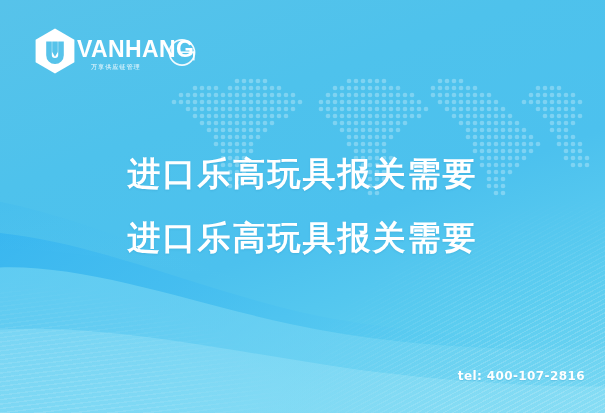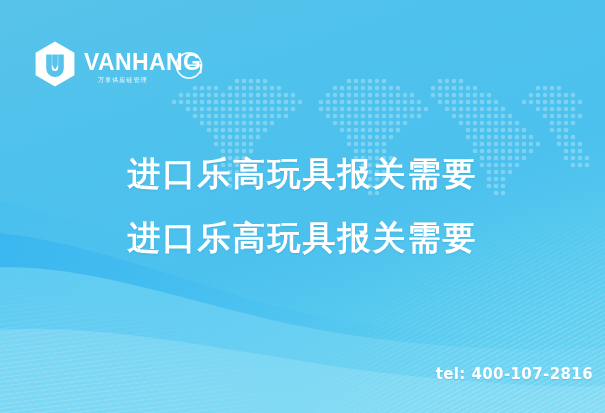--- a/index.html
+++ b/index.html
@@ -67,24 +67,23 @@
     -webkit-mask-image: radial-gradient(ellipse 110% 120% at 8% 100%, rgba(0,0,0,1) 0%, rgba(0,0,0,0.7) 45%, rgba(0,0,0,0) 80%);
     mask-image: radial-gradient(ellipse 110% 120% at 8% 100%, rgba(0,0,0,1) 0%, rgba(0,0,0,0.7) 45%, rgba(0,0,0,0) 80%);
   }
 
   #waves { position: absolute; inset: 0; }
 
   
   #logo {
     position: absolute;
     left: 33px;
-    top: 40px;
+    top: 27px;
     display: flex;
     align-items: center;
-    gap: 7px;
     justify-content: flex-end;
   }
   #logo-mark { display: block; }
   #logo-word {
     position: relative;
     display: block;
     margin-top: 2px;
   }
   .logo-sub {
     position: absolute;
@@ -113,24 +112,24 @@
     line-height: 64px;
     font-weight: bold;
     letter-spacing: 2px;
     font-family: "DejaVu Sans", "Liberation Sans", sans-serif;
     text-shadow: 0 1px 2px rgba(30,120,170,0.18);
   }
 
   
   #tel {
     position: absolute;
-    right: 12px;
+    right: 20px;
     bottom: 30px;
     color: #ffffff;
-    font-size: 15px;
+    font-size: 12px;
     font-weight: bold;
     letter-spacing: 0.4px;
     font-family: "DejaVu Sans", "Liberation Sans", sans-serif;
     text-shadow: 0 1px 1px rgba(40,130,180,0.22);
   }
 </style>
 </head>
 <body>
 
 <div id="banner">

